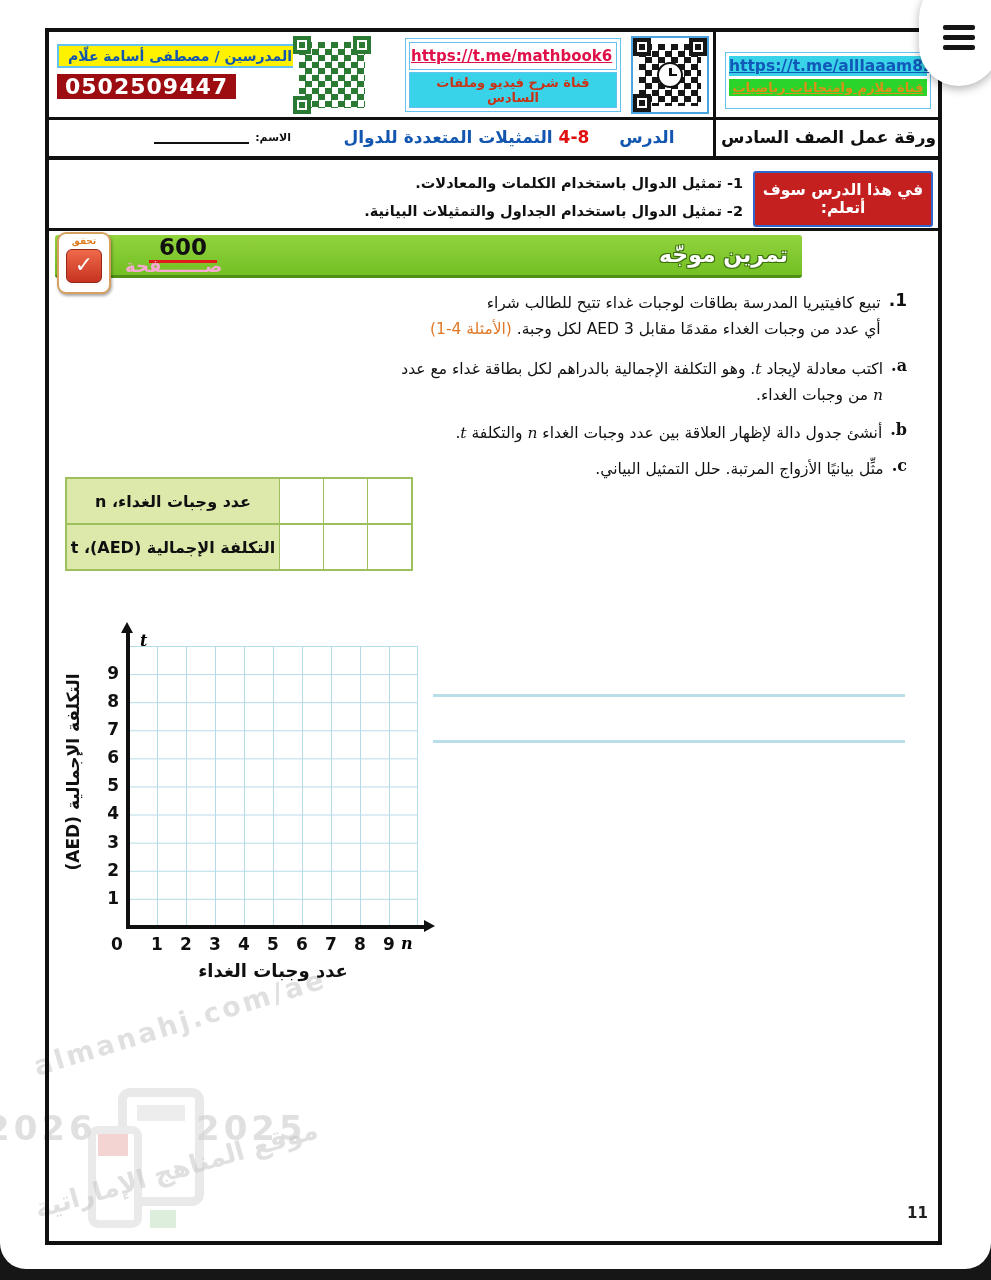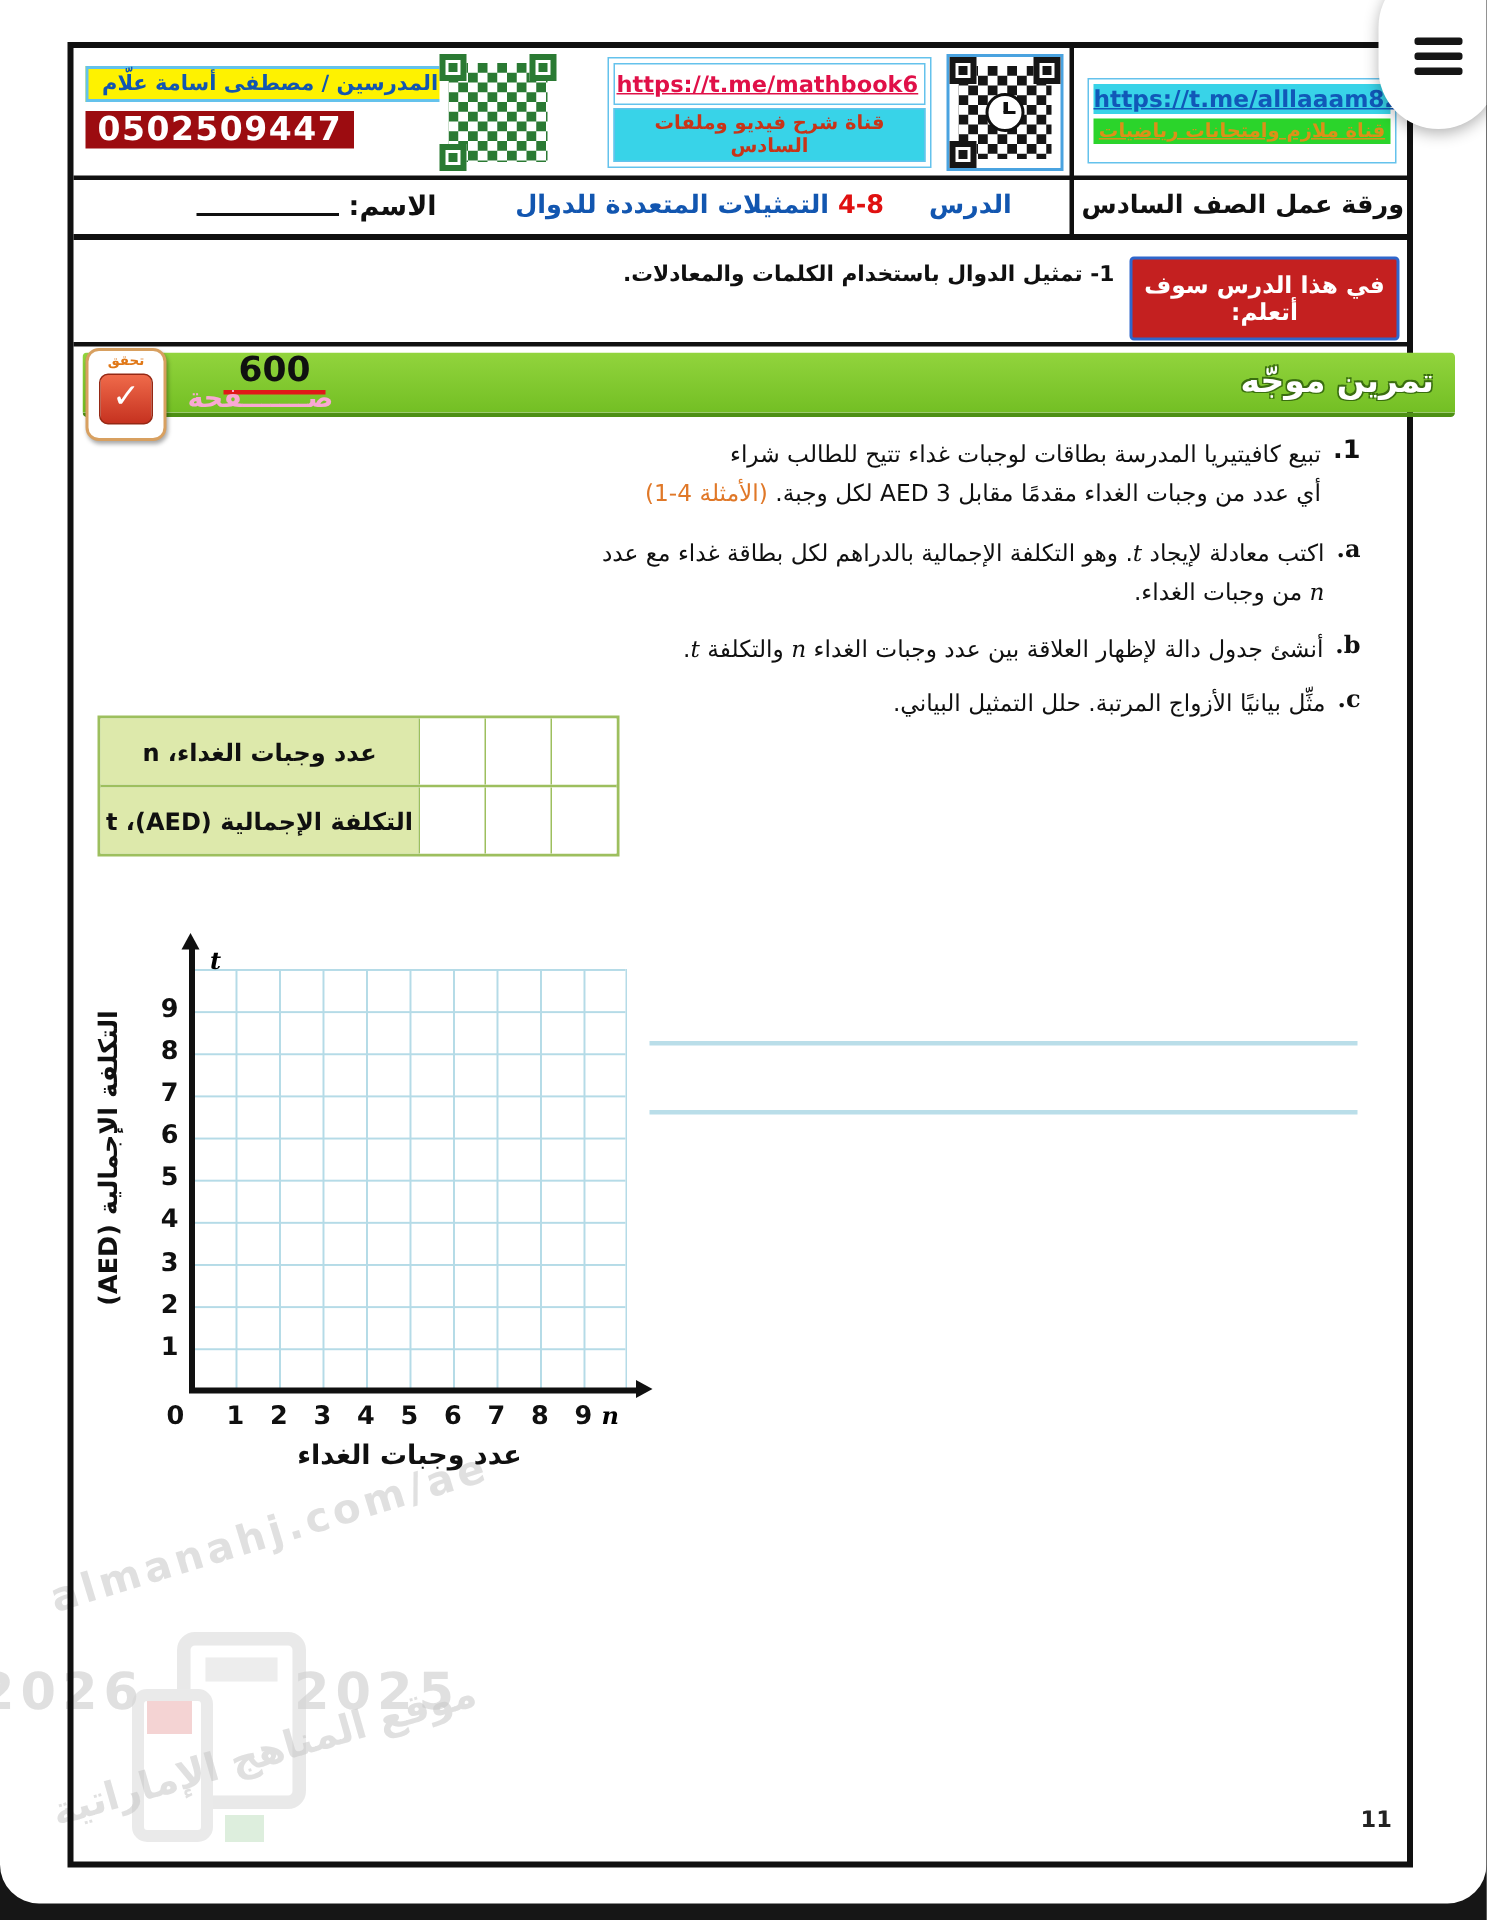--- a/index.html
+++ b/index.html
@@ -51,38 +51,38 @@
 
   .right-box{position:absolute;left:676px;top:20px;width:206px;border:1.5px solid #64c2ec;padding:3px 3px 12px 3px;box-sizing:border-box;}
   .right-link{display:block;background:#38d3e8;color:#1158b8;font-weight:bold;font-size:15.5px;text-align:center;
               text-decoration:underline;padding:1px 0;}
   .right-cap{display:block;background:#2bd42b;color:#dc9018;font-weight:bold;font-size:13px;text-align:center;
              text-decoration:underline;padding:1px 0;margin-top:3px;direction:rtl;}
 
   .hline-a{position:absolute;left:0;right:0;top:85px;height:3px;background:#101010;}
   .v-div{position:absolute;left:664px;top:0;width:3px;height:124px;background:#101010;}
 
-  .name-area{position:absolute;left:12px;top:95px;width:230px;direction:rtl;font-weight:bold;font-size:18px;
-             color:#101010;display:flex;align-items:flex-start;gap:6px;}
+  .name-area{position:absolute;left:12px;top:95px;width:230px;direction:rtl;font-weight:bold;font-size:11px;
+             color:#101010;display:flex;align-items:flex-end;gap:6px;}
   .name-line{display:inline-block;width:95px;border-bottom:2px solid #101010;height:15px;}
   .lesson-mid{position:absolute;left:290px;top:95px;width:340px;text-align:center;direction:rtl;font-weight:bold;font-size:17px;}
   .lesson-word{color:#1256b0;margin-left:24px;} .lesson-num{color:#e01010;} .lesson-title{color:#1256b0;}
   .ws-title{position:absolute;left:672px;top:95px;width:215px;text-align:center;font-weight:bold;font-size:17px;color:#101010;}
   .hline-b{position:absolute;left:0;right:0;top:124px;height:4px;background:#101010;}
 
   
   .learn-box{position:absolute;left:704px;top:139px;width:180px;box-sizing:border-box;background:#c42020;
              border:2.5px solid #2f66cc;border-radius:3px;color:#fff;font-weight:bold;font-size:15.5px;
              text-align:center;padding:8px 3px;direction:rtl;}
   .obj-items{position:absolute;left:206px;top:137px;width:488px;direction:rtl;text-align:right;font-weight:bold;
              font-size:14.5px;color:#101010;line-height:28px;}
   .hline-c{position:absolute;left:0;right:0;top:196px;height:3px;background:#101010;}
 
   
-  .banner{position:absolute;left:6px;top:203px;width:915px;height:43px;box-sizing:border-box;
+  .banner{position:absolute;left:6px;top:203px;width:747px;height:43px;box-sizing:border-box;
           background:linear-gradient(#92d43d,#73bf24);border-bottom:3px solid #4d9014;border-radius:3px;}
   .banner-title{position:absolute;right:14px;top:7px;color:#fff;font-weight:bold;font-size:22px;direction:rtl;
       text-shadow:1px 1px 0 #3a6e10,-1px 1px 0 #3a6e10,1px -1px 0 #3a6e10,-1px -1px 0 #3a6e10;}
   .check-badge{position:absolute;left:8px;top:200px;width:54px;height:62px;background:#fff;border:2px solid #d8a060;
                border-radius:9px;box-shadow:1px 2px 3px rgba(0,0,0,.35);box-sizing:border-box;text-align:center;z-index:3;}
   .check-tab{font-size:9px;color:#e07818;font-weight:bold;direction:rtl;line-height:14px;}
   .check-square{width:34px;height:32px;margin:1px auto 0;background:linear-gradient(#ef6a4a,#c63220);
                 border:1px solid #952814;border-radius:6px;color:#fff;font-size:22px;font-weight:bold;line-height:30px;}
   .page-ref{position:absolute;left:74px;top:206px;width:130px;height:42px;z-index:3;}
   .ref-num{position:absolute;left:26px;top:-4px;color:#101010;font-weight:bold;font-size:23px;
@@ -200,20 +200,21 @@
       <span class="lesson-word">الدرس</span>
       <span class="lesson-num">8-4</span>
       <span class="lesson-title">التمثيلات المتعددة للدوال</span>
     </div>
     <div class="ws-title">ورقة عمل الصف السادس</div>
     <div class="hline-b"></div>
 
     <div class="learn-box">في هذا الدرس سوف أتعلم:</div>
     <div class="obj-items">
       <div>1- تمثيل الدوال باستخدام الكلمات والمعادلات.</div>
+      <div>2- تمثيل الدوال باستخدام الجداول والتمثيلات البيانية.</div>
     </div>
     <div class="hline-c"></div>
 
     <div class="banner">
       <div class="banner-title">تمرين موجّه</div>
     </div>
     <div class="check-badge">
       <div class="check-tab">تحقق</div>
       <div class="check-square">✓</div>
     </div>

